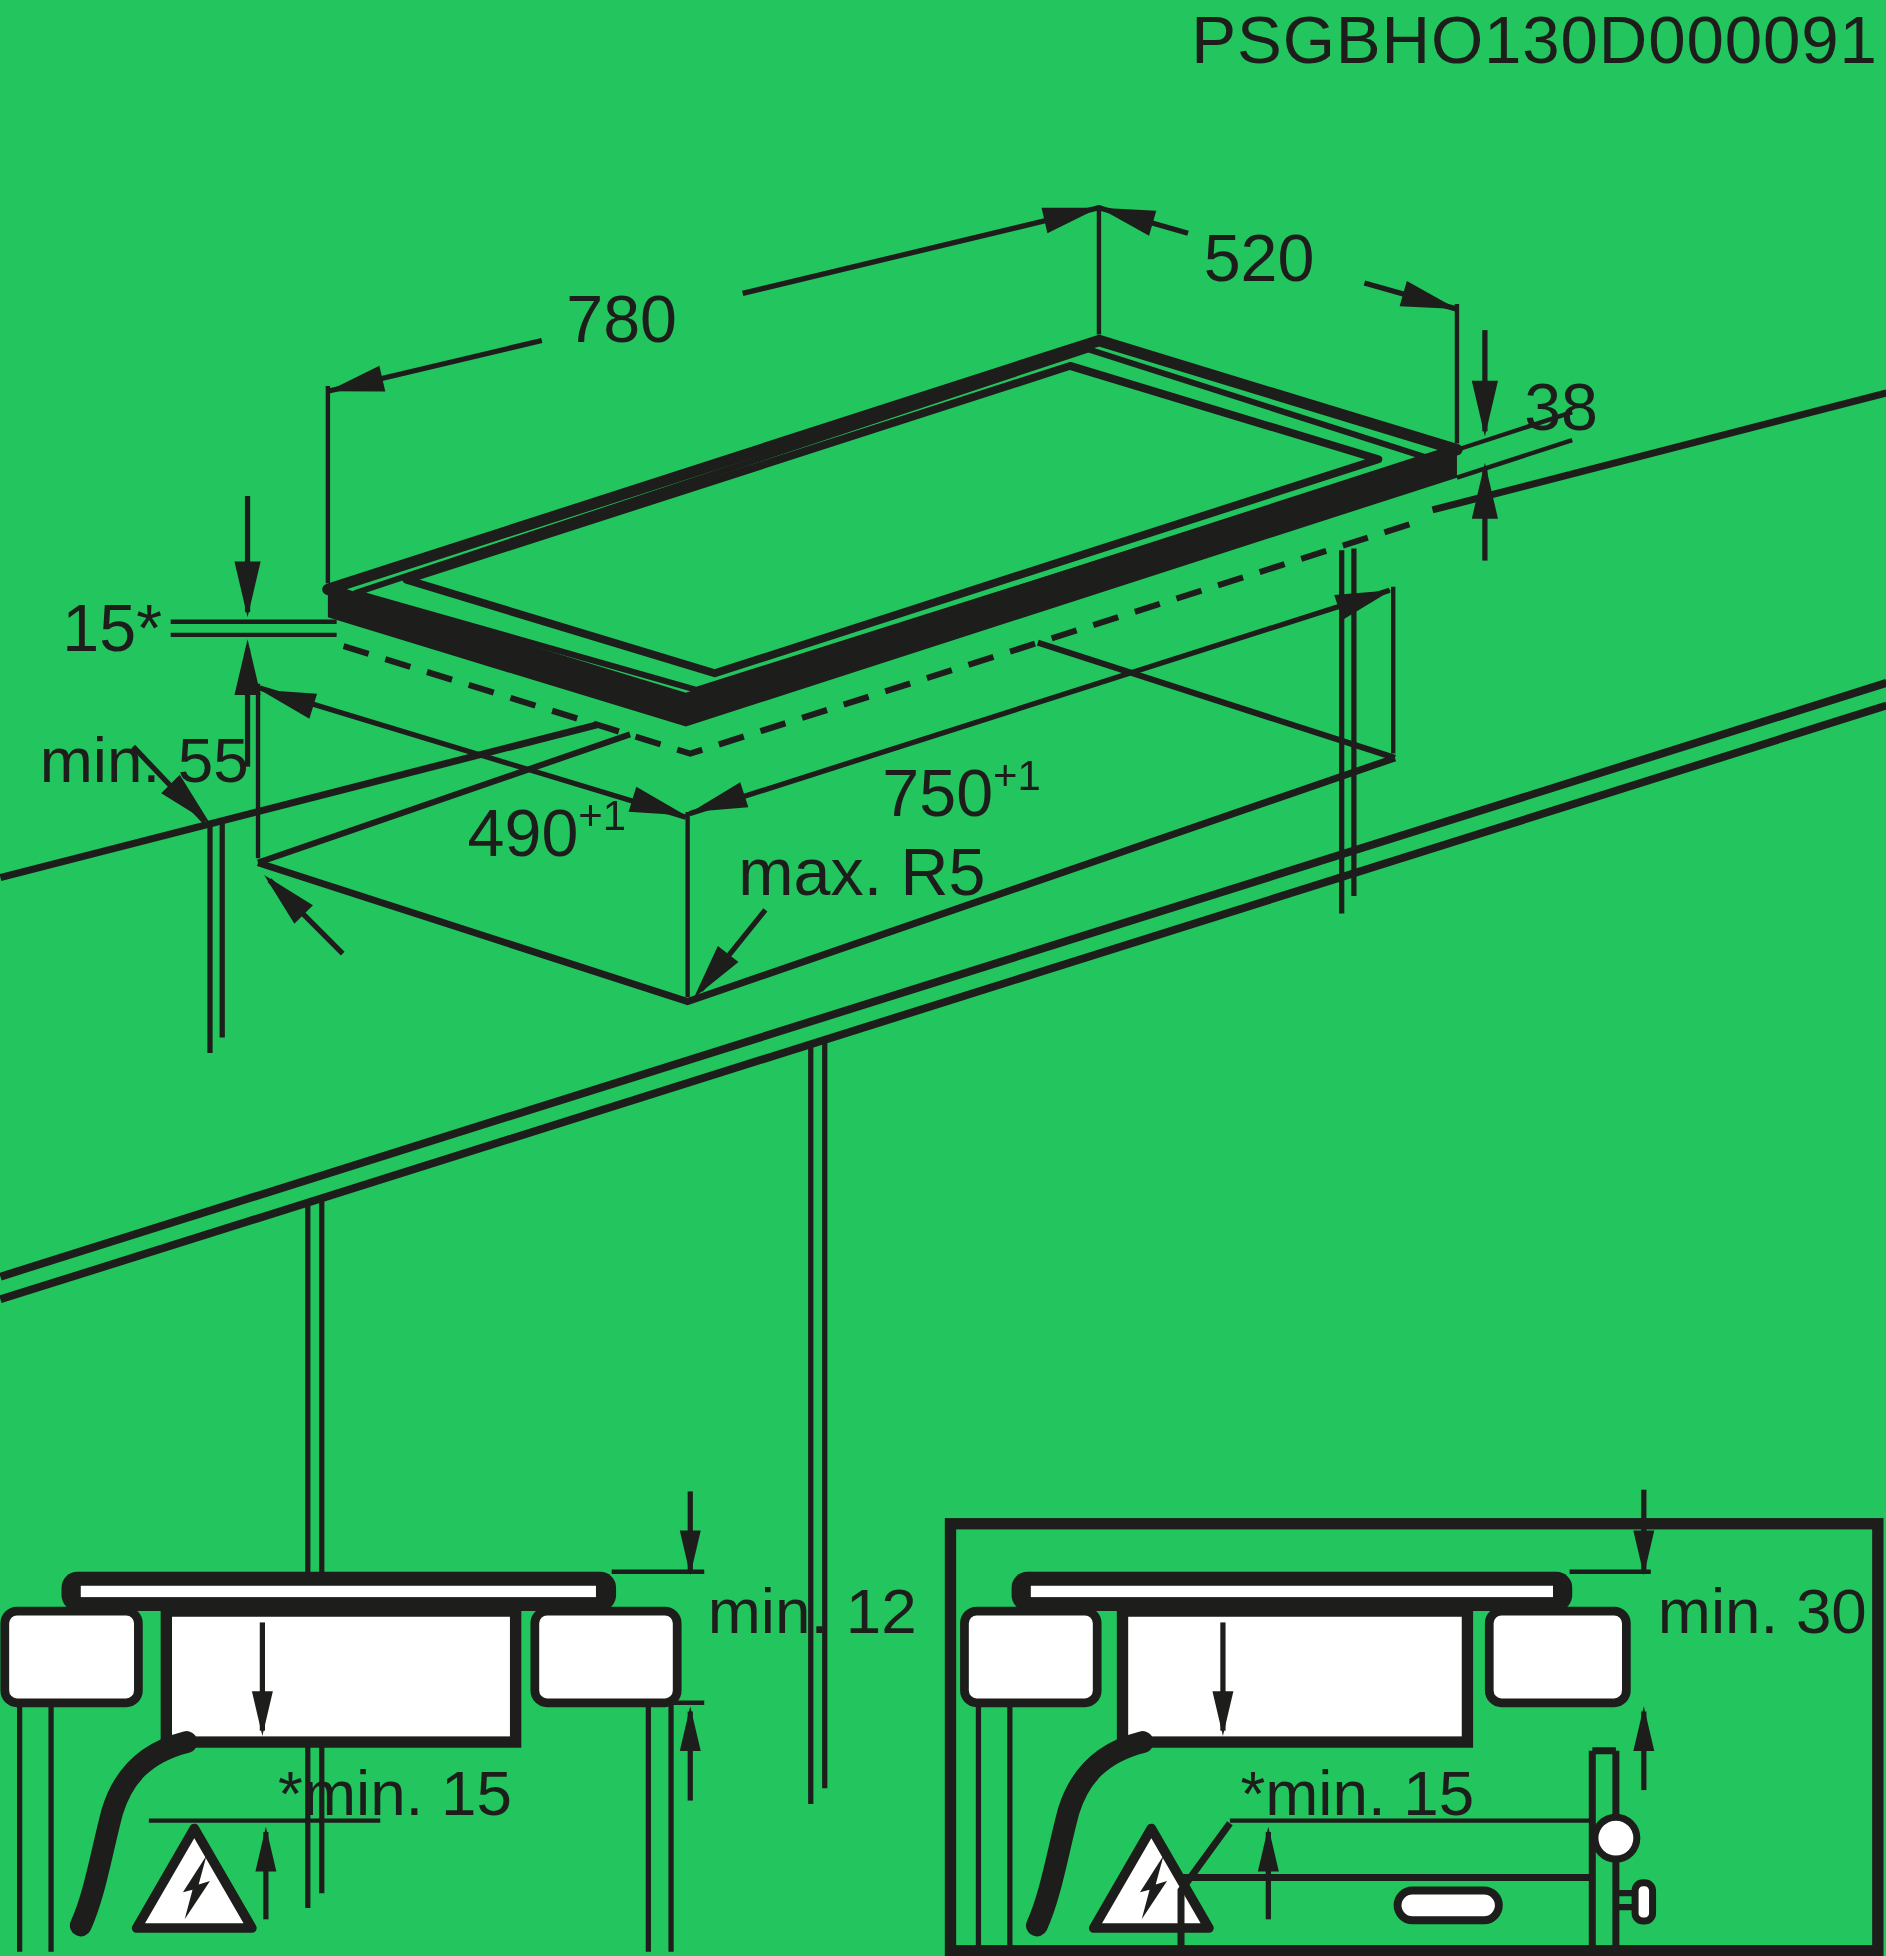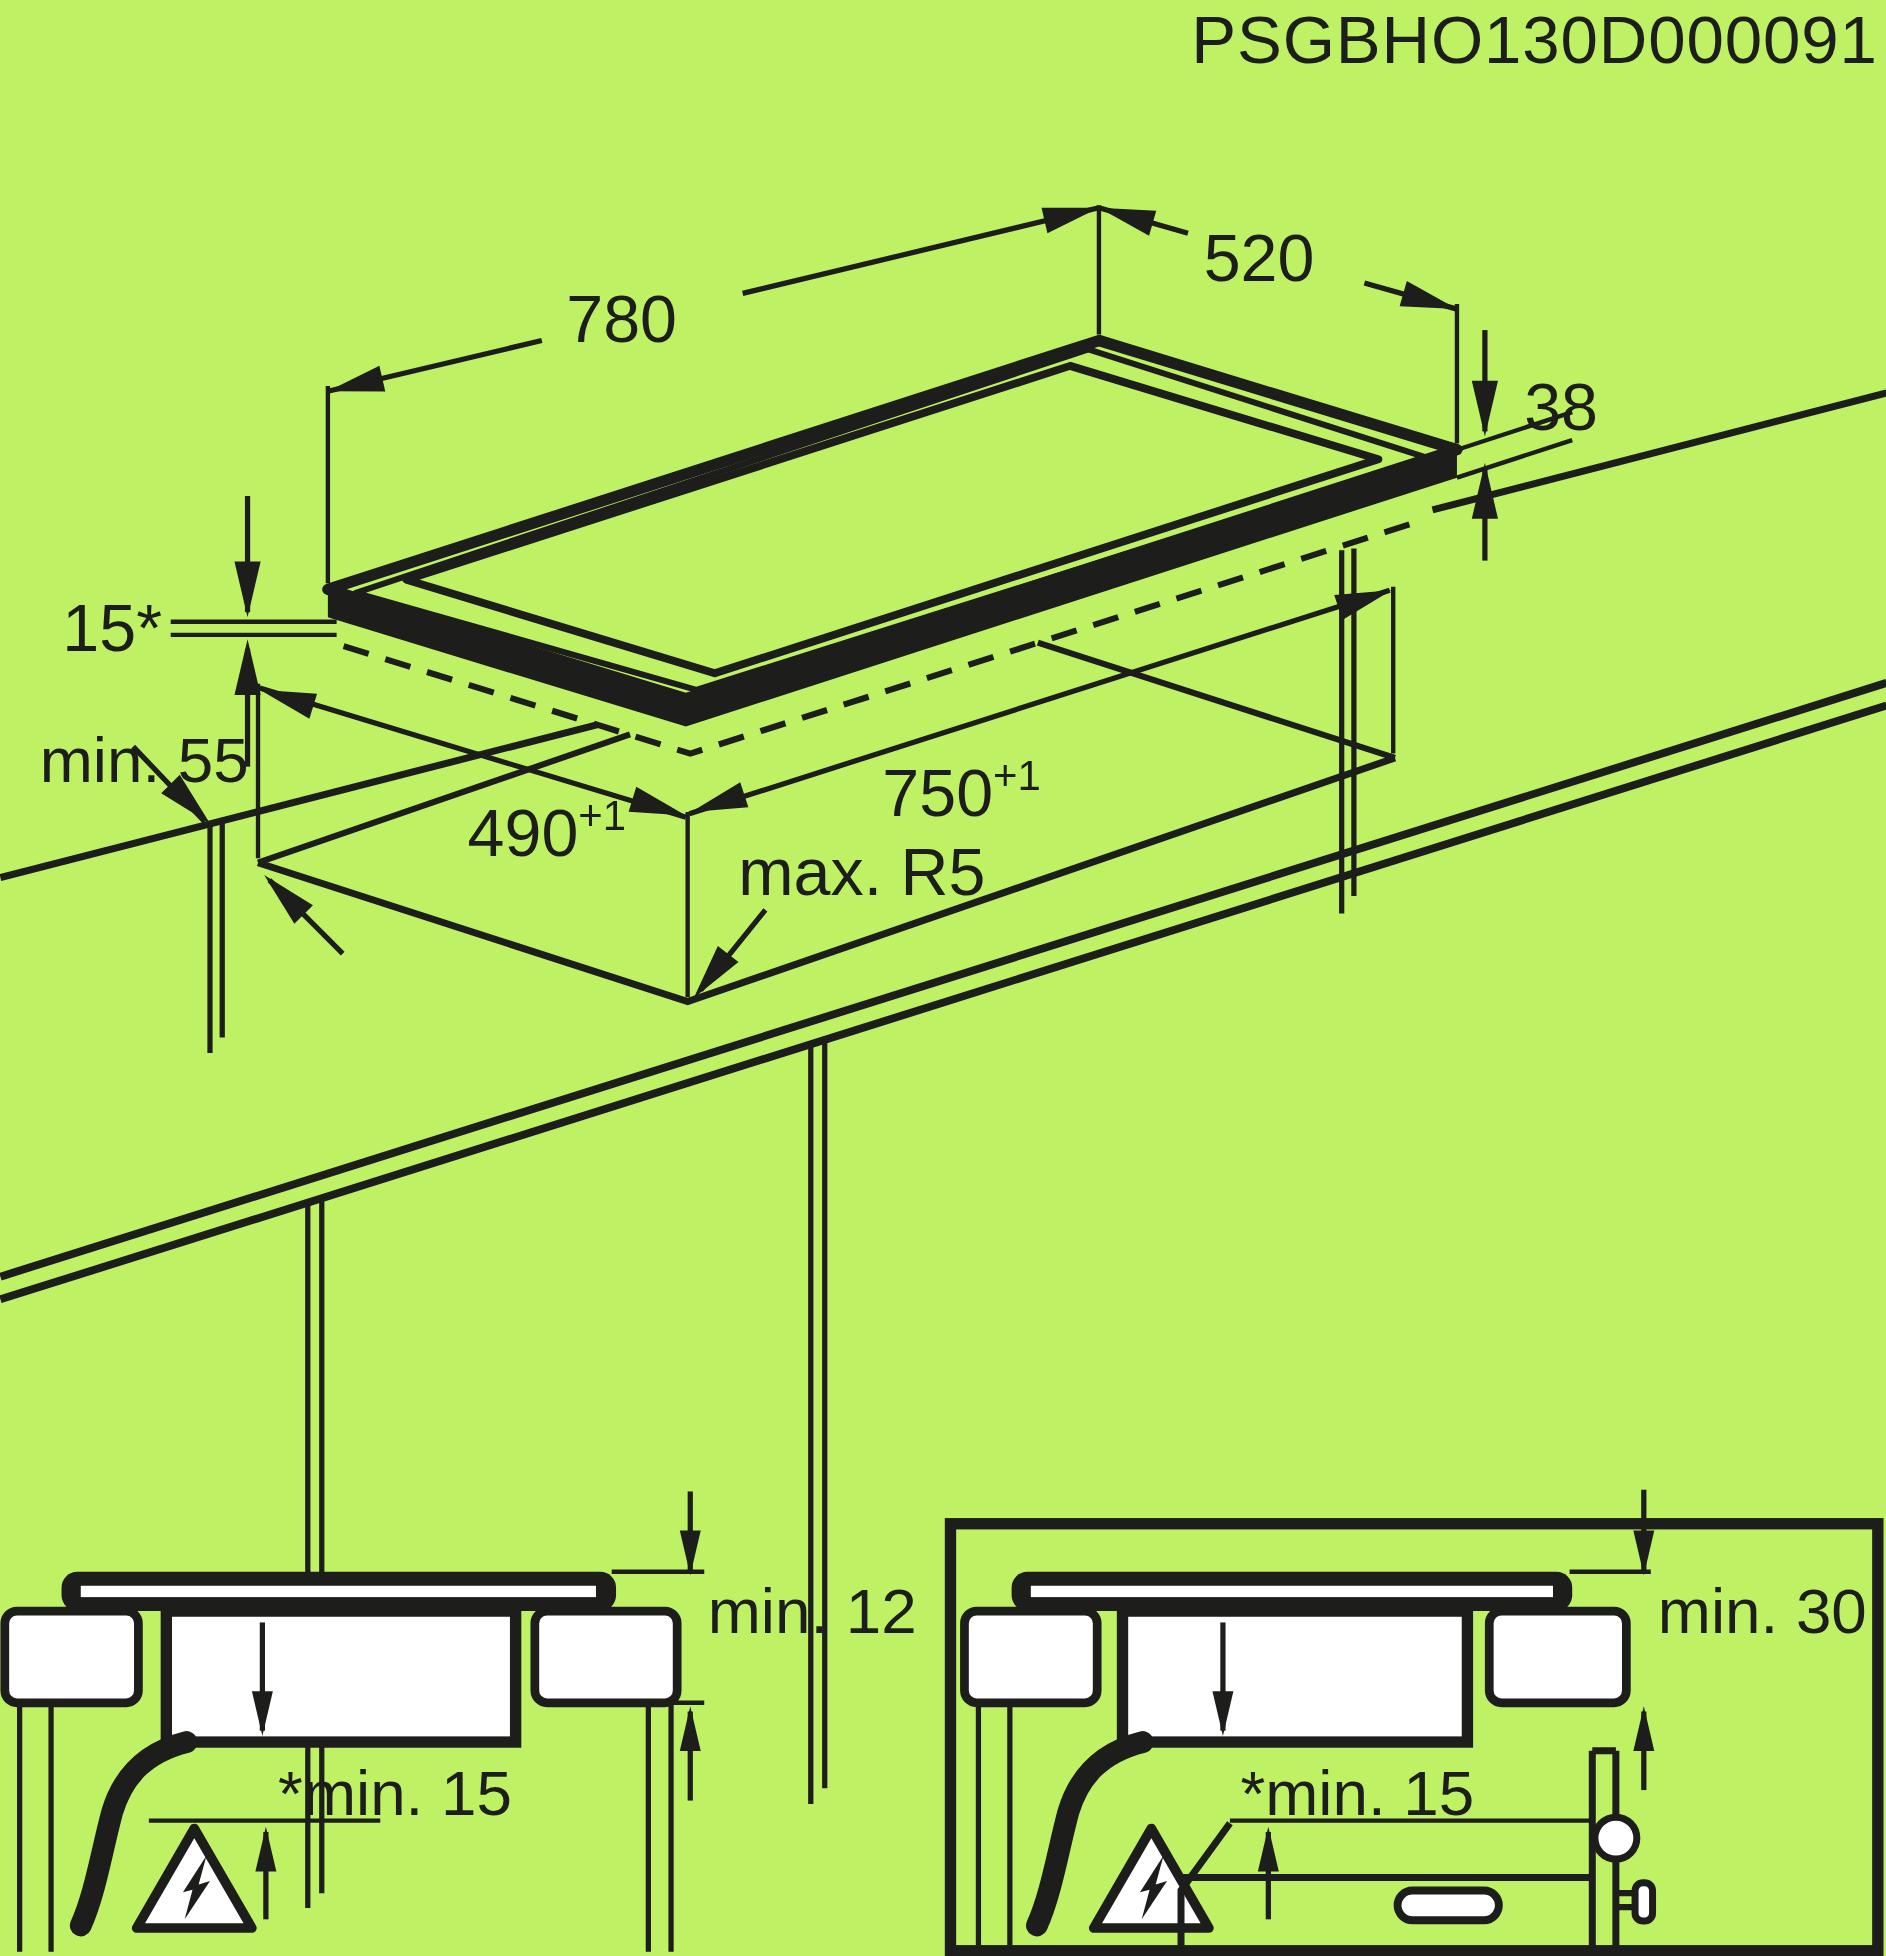--- a/index.html
+++ b/index.html
@@ -1,16 +1,16 @@
 <!DOCTYPE html>
 <html style="font-size:14px"><head>
 <meta charset="utf-8">
 <style>
   html,body{margin:0;padding:0;background:#ffffff;}
-  #page{position:relative;width:1887px;height:1956px;background:#bef264;overflow:hidden;}
+  #page{position:relative;width:1887px;height:1956px;background:#22c55e;overflow:hidden;}
   svg{display:block;}
   text{fill:#1d1d1b;font-family:"Liberation Sans","DejaVu Sans",sans-serif;}
   .lbl{font-size:76px;}
   .lbl-sm{font-size:73px;}
   .sup{font-size:48px;}
   .code{font-size:77px;letter-spacing:1px;}
   .ln{stroke:#1d1d1b;fill:none;}
   .thin{stroke-width:5;}
   .dim{stroke-width:6;}
   .edge{stroke-width:8;}

